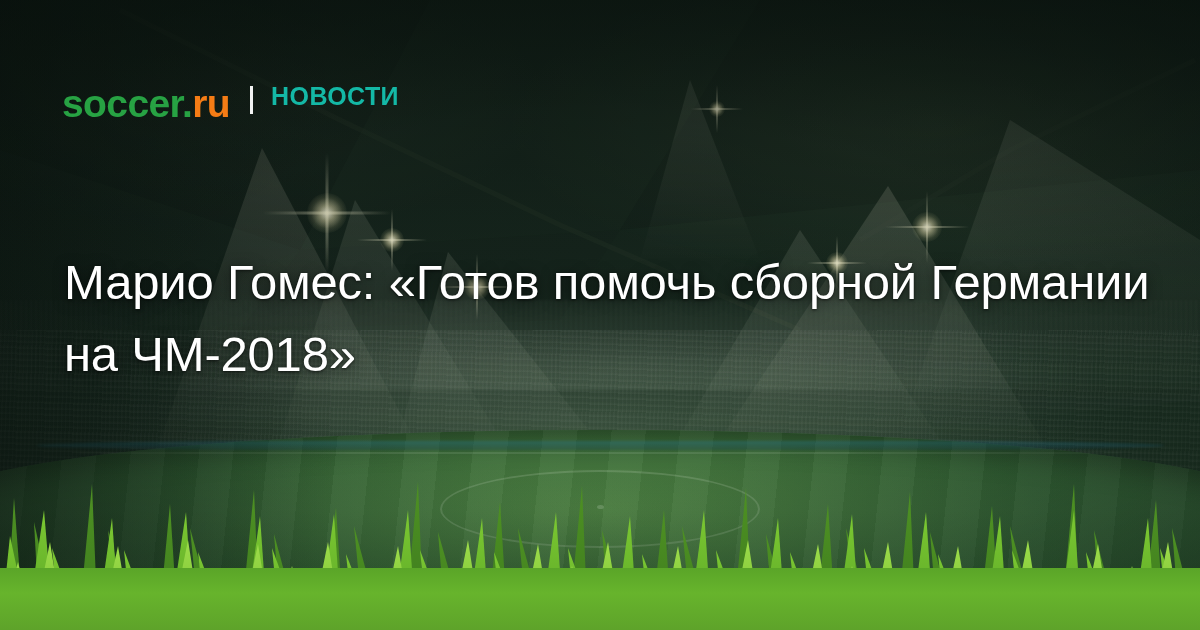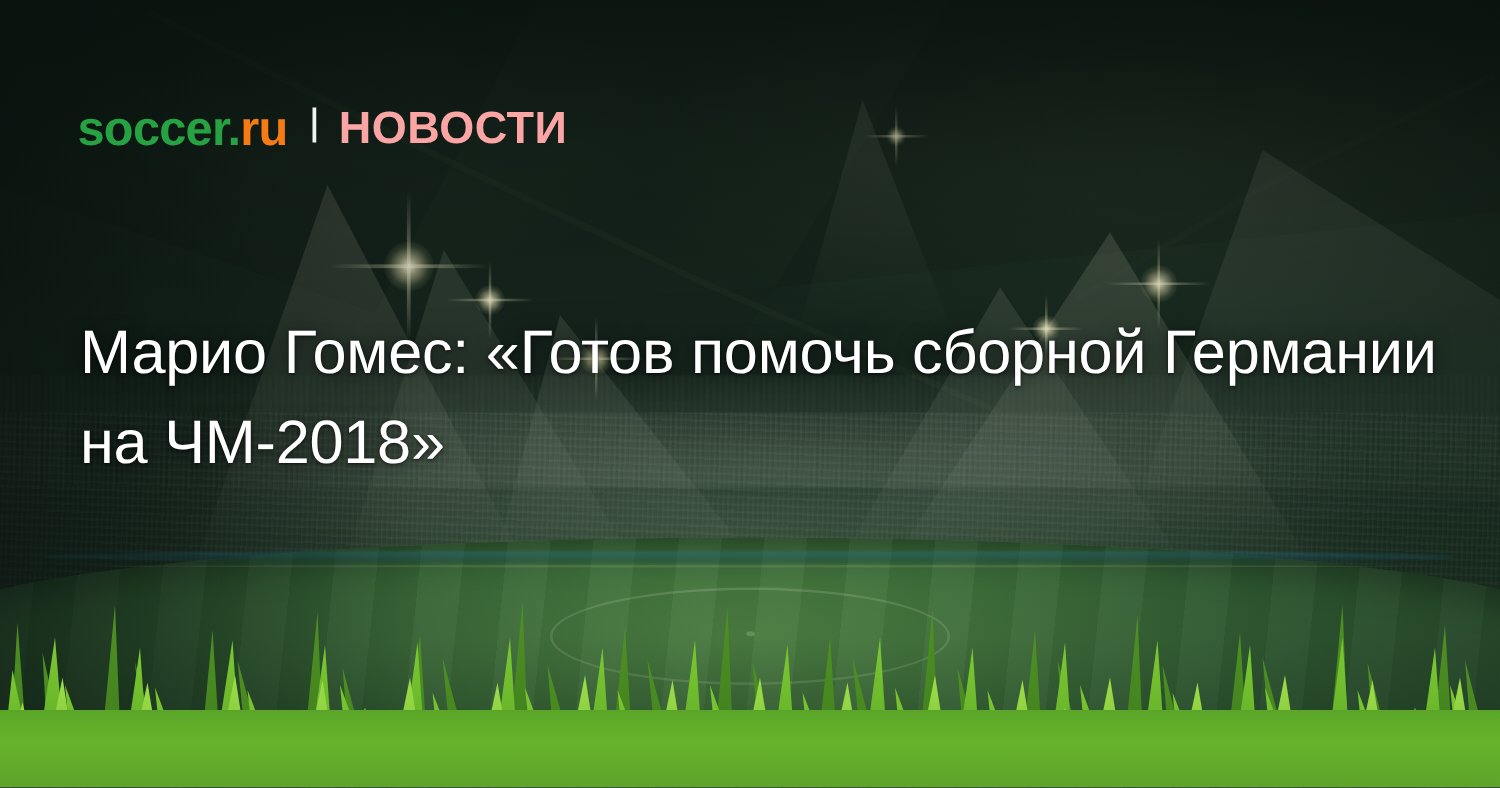--- a/index.html
+++ b/index.html
@@ -155,22 +155,22 @@
   .logo .l-ru     { color:#f57c15; }
   .sep {
     display:inline-block;
     width:3px; height:28px;
     background:#ffffff;
     margin:0 18px 0 20px;
     position:relative; top:2px;
     opacity:.95;
   }
   .section-label {
-    color:#fca5a5;
-    font-size:36px;
+    color:#14b8a6;
+    font-size:25px;
     font-weight:bold;
     letter-spacing:0.4px;
     line-height:1;
     white-space:nowrap;
   }
 
   
   .headline {
     position:absolute;
     left:64px; top:246px;

